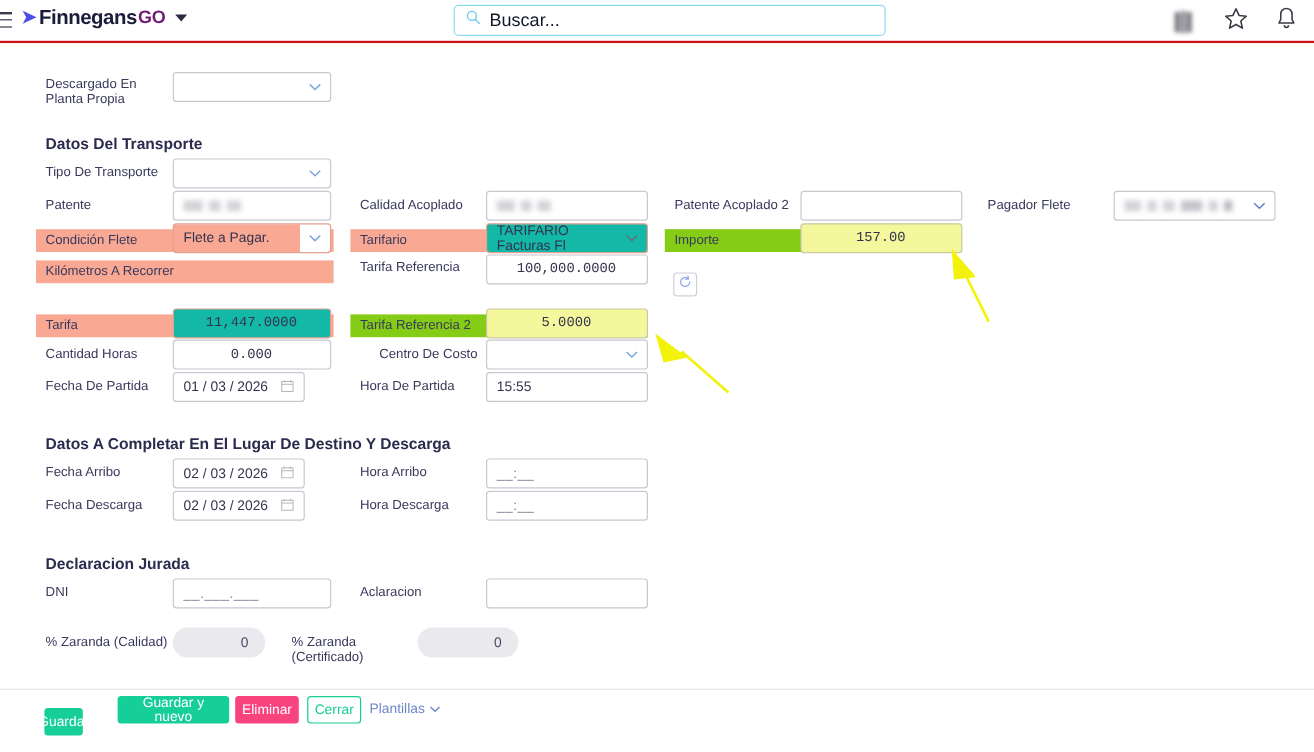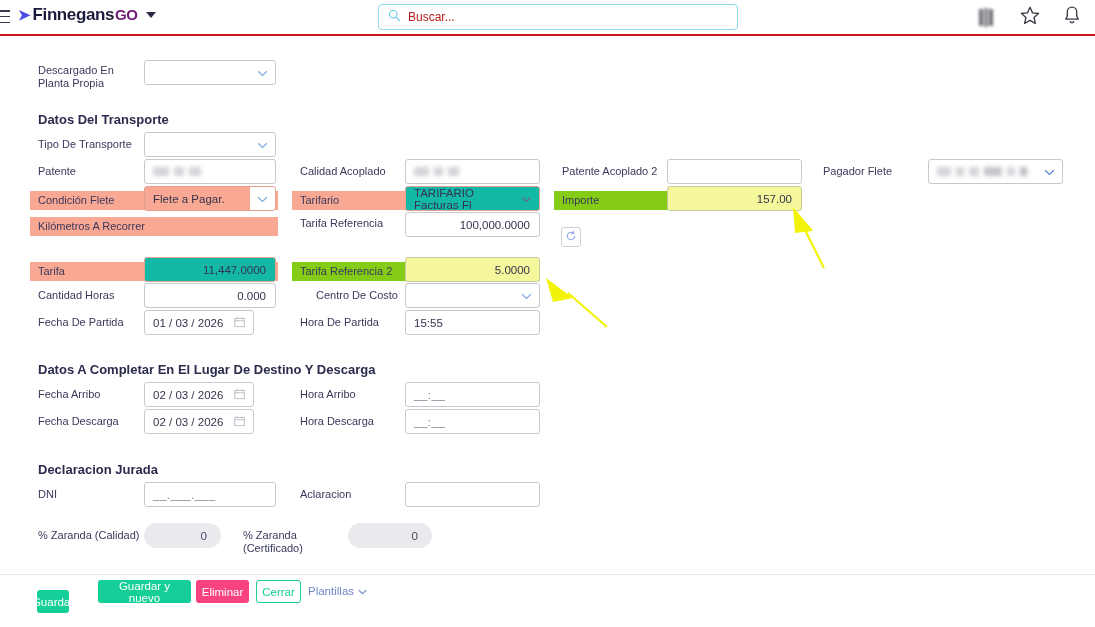--- a/index.html
+++ b/index.html
@@ -50,21 +50,21 @@
     border-top: 6px solid #2b2b45;
   }
 
   .searchbox {
     position: absolute; left: 378px; top: 4px; width: 360px; height: 26px;
     border: 1px solid #8fd9ee; border-radius: 4px; background: #fff;
     display: flex; align-items: center; padding: 0 9px; gap: 7px;
   }
   .search-icon { flex: 0 0 auto; display: block; }
   .search-placeholder {
-    font-size: 12px; color: #b91c1c; line-height: 1;
+    font-size: 15px; color: #0f172a; line-height: 1;
   }
 
   .header-icons {
     position: absolute; right: 14px; top: 5px;
     display: flex; align-items: center; gap: 22px;
   }
   .hicon { cursor: pointer; display: block; }
   .blur-icon {
     width: 22px; height: 20px; position: relative; overflow: hidden;
     filter: blur(1.6px);
@@ -94,21 +94,21 @@
   .row-label.hl-yellow {
     background: #84cc16; padding: 3px 4px 3px 8px;
   }
 
   .field {
     position: absolute; height: 25px; border: 1px solid #c8c8d0;
     border-radius: 3px; background: #fff;
     display: flex; align-items: center; padding: 0 8px;
     font-size: 11.5px; color: #33334d;
   }
-  .field.num { justify-content: flex-end; padding-right: 9px; }
+  .field.num { justify-content: center; padding-right: 9px; font-family: Liberation Mono, monospace; }
   .field.sel { padding-right: 22px; cursor: pointer; }
   .field.salmon { background: #14b8a6; border-color: #e2a091; }
   .field.yellow { background: #f4f79b; border-color: #c9c9a0; }
   .field .chev {
     position: absolute; right: 7px; top: 50%; transform: translateY(-50%);
     pointer-events: none;
   }
   .field .cal {
     position: absolute; right: 8px; top: 50%; transform: translateY(-50%);
     opacity: .45;

